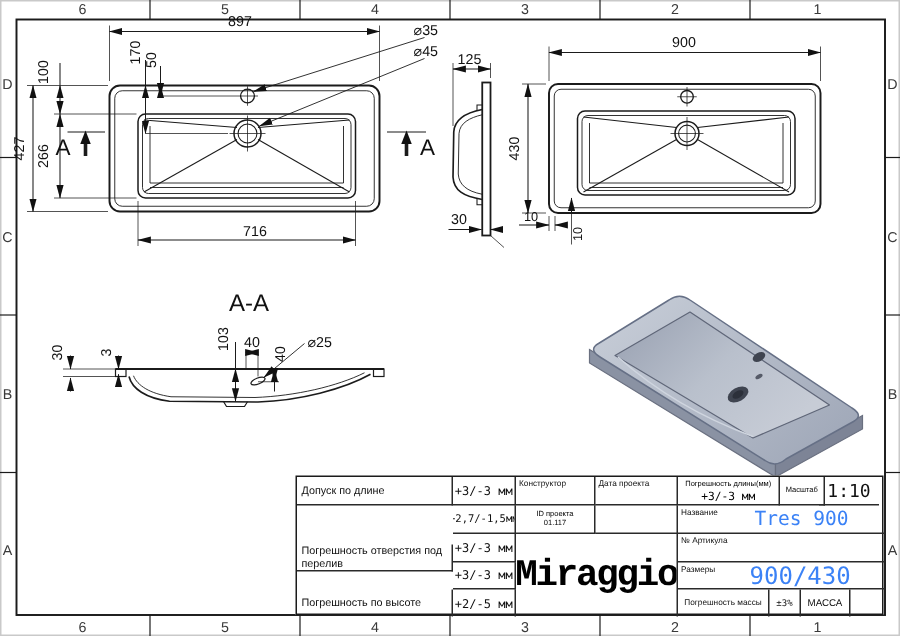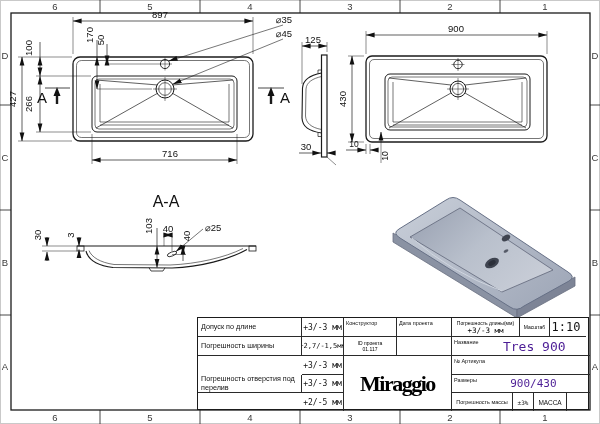--- a/index.html
+++ b/index.html
@@ -16,26 +16,26 @@
       border:1.3px solid #1b1b1b;box-sizing:border-box;background:#fff;}
   .c{position:absolute;box-sizing:border-box;border-right:1px solid #2a2a2a;
      border-bottom:1px solid #2a2a2a;overflow:hidden;}
   .nr{border-right:none!important;} .nb{border-bottom:none!important;}
   .lbl{display:flex;align-items:center;padding-left:3px;font-size:7.2px;line-height:1.2;color:#111;}
   .val{display:flex;align-items:center;justify-content:center;
        font-family:"DejaVu Sans Mono",monospace;font-size:8px;color:#111;}
   .tiny{font-size:5.5px;color:#111;padding:1.5px 0 0 2px;line-height:1.1;}
   .stack{display:flex;flex-direction:column;align-items:center;justify-content:center;}
   .logo{display:flex;align-items:center;justify-content:center;
-        font-family:Liberation Serif, serif;font-weight:bold;font-size:22px;
+        font-family:Liberation Mono, monospace;font-weight:bold;font-size:25px;
         letter-spacing:-1.5px;color:#000;}
   .rowflex{display:flex;}
   .rowflex .k{font-size:5.5px;color:#111;padding:2px 0 0 2px;white-space:nowrap;}
   .rowflex .v{flex:1;display:flex;align-items:center;justify-content:center;
-      font-family:"DejaVu Sans Mono",monospace;color:#4c1d95;}
+      font-family:"DejaVu Sans Mono",monospace;color:#3b82f6;}
 </style>
 </head>
 <body>
 
 <div class="sheet">
 
 <svg width="600" height="424" viewBox="0 0 600 424">
   <defs>
     <marker id="ah" markerWidth="9" markerHeight="8" refX="8.6" refY="4" orient="auto-start-reverse" markerUnits="userSpaceOnUse">
       <path d="M0,1.6 L9,4 L0,6.4 Z" fill="#111"></path>
@@ -279,25 +279,25 @@
     <ellipse cx="492" cy="263" rx="4" ry="2.3" transform="rotate(-29 492 263)" fill="#2c303a"></ellipse>
     <ellipse cx="506" cy="238" rx="4.5" ry="2.8" transform="rotate(-29 506 238)" fill="#3f4450"></ellipse>
     <ellipse cx="506" cy="251" rx="2.6" ry="1.4" transform="rotate(-29 506 251)" fill="#565b68"></ellipse>
   </g>
 </svg>
 
 <div class="tb">
 
   <div class="c lbl" style="left:0;top:0;width:104px;height:19px">Допуск по длине</div>
   <div class="c val" style="left:104px;top:0;width:42px;height:19px">+3/-3 мм</div>
-  <div class="c lbl" style="left:0;top:19px;width:104px;height:19px">Погрешность ширины</div>
   <div class="c val" style="left:104px;top:19px;width:42px;height:19px;font-size:7px">+2,7/-1,5мм</div>
   <div class="c val" style="left:104px;top:38px;width:42px;height:19px">+3/-3 мм</div>
-  <div class="c lbl" style="left:0;top:57px;width:104px;height:18px">Погрешность отверстия под перелив</div>
+  <div class="c lbl" style="left:0;top:45px;width:104px;height:18px">Погрешность отверстия под перелив</div>
   <div class="c val" style="left:104px;top:57px;width:42px;height:18px">+3/-3 мм</div>
+  <div class="c lbl nb" style="left:0;top:75px;width:104px;height:18px">Погрешность по высоте</div>
   <div class="c val nb" style="left:104px;top:75px;width:42px;height:18px">+2/-5 мм</div>
 
   <div class="c tiny" style="left:146px;top:0;width:53px;height:19px">Конструктор</div>
   <div class="c tiny" style="left:199px;top:0;width:55px;height:19px">Дата проекта</div>
   <div class="c stack" style="left:146px;top:19px;width:53px;height:19px">
     <span style="font-size:5px">ID проекта</span>
     <span style="font-size:5px">01.117</span>
   </div>
   <div class="c" style="left:199px;top:19px;width:55px;height:19px"></div>
   <div class="c logo nb" style="left:146px;top:38px;width:108px;height:55px">Miraggio</div>
@@ -313,21 +313,21 @@
 
   <div class="c rowflex nr" style="left:254px;top:19px;width:138px;height:19px">
     <span class="k">Название</span>
     <span class="v" style="font-size:13px">Tres 900</span>
   </div>
   <div class="c rowflex nr" style="left:254px;top:38px;width:138px;height:19px">
     <span class="k">№ Артикула</span>
   </div>
   <div class="c rowflex nr" style="left:254px;top:57px;width:138px;height:18px">
     <span class="k">Размеры</span>
-    <span class="v" style="font-size:11px">900/430</span>
+    <span class="v" style="font-size:16px">900/430</span>
   </div>
   <div class="c val nb" style="left:254px;top:75px;width:61px;height:18px;font-family:'Liberation Sans',sans-serif;font-size:5.5px">Погрешность массы</div>
   <div class="c val nb" style="left:315px;top:75px;width:21px;height:18px;font-size:6px">±3%</div>
   <div class="c val nb" style="left:336px;top:75px;width:33px;height:18px;font-family:'Liberation Sans',sans-serif;font-size:6.5px">МАССА</div>
   <div class="c val nb nr" style="left:369px;top:75px;width:23px;height:18px"></div>
 </div>
 
 </div>
 
 </body></html>

